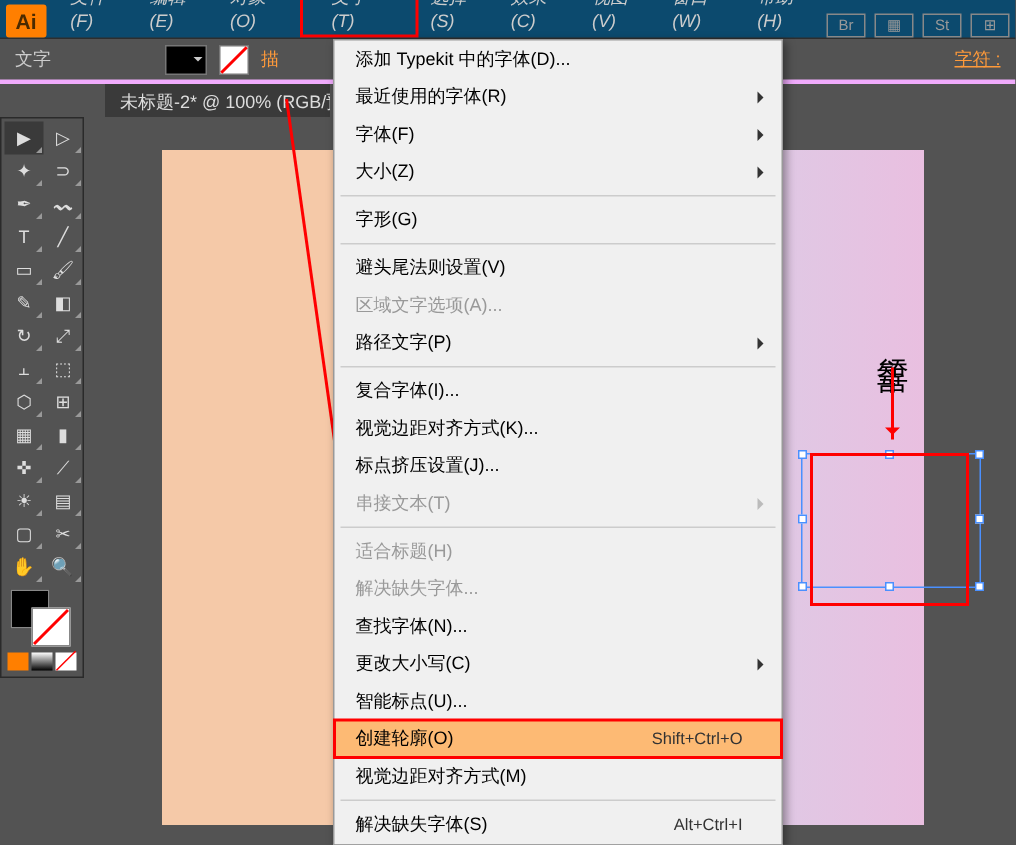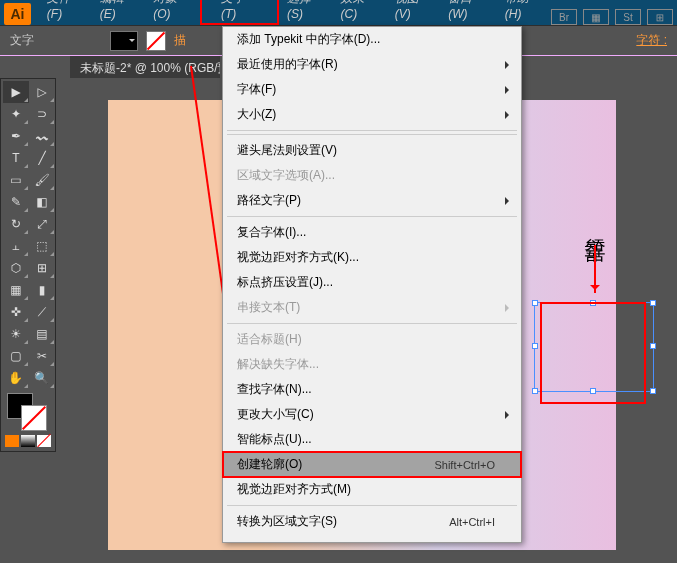--- a/index.html
+++ b/index.html
@@ -3,21 +3,21 @@
 <meta charset="utf-8">
 <style>
 *{margin:0;padding:0;box-sizing:border-box;font-family:"Microsoft YaHei",sans-serif;font-size:12px;user-select:none}
 body{width:677px;height:563px;background:#535353;overflow:hidden;position:relative}
 .menubar{height:26px;background:#0c4a6e;display:flex;align-items:flex-end;padding:0 4px;border-bottom:1px solid #2e2e2e}
 .logo{width:28px;height:22px;background:#ff7f00;color:#4a2a00;font-weight:bold;font-size:14px;display:flex;align-items:center;justify-content:center;border-radius:2px;margin-right:8px}
 .menu-item{color:#ccc;padding:4px 8px;cursor:pointer}
 .menu-item.hl{border:2px solid #ff0000;padding:2px 19px}
 .menubar-right{margin-left:auto;display:flex;gap:6px;align-items:center}
 .mb-ico{width:26px;height:16px;border:1px solid #888;display:flex;align-items:center;justify-content:center;color:#999;font-size:10px}
-.optbar{height:30px;background:#535353;display:flex;align-items:center;padding:12px 10px;border-bottom:1px solid #f0abfc;gap:8px}
+.optbar{height:30px;background:#535353;display:flex;align-items:center;padding:12px 10px;border-bottom:3px solid #f0abfc;gap:8px}
 .opt-label{color:#ccc}
 .swatch{width:28px;height:20px;background:#000;border:1px solid #777;position:relative}
 .swatch::after{content:"";position:absolute;right:2px;top:7px;border:3px solid transparent;border-top-color:#ccc}
 .no-stroke{width:20px;height:20px;background:#fff;position:relative;border:1px solid #777}
 .no-stroke::before{content:"";position:absolute;width:24px;height:2px;background:#f00;top:8px;left:-3px;transform:rotate(-45deg)}
 .char-link{color:#ff9a3a;margin-left:auto;text-decoration:underline}
 .doc-tab{height:22px;background:#3a3a3a;color:#ddd;padding:4px 10px;margin-left:70px;width:150px;white-space:nowrap;overflow:hidden}
 .toolbox{position:absolute;left:0;top:78px;width:56px;background:#535353;border:1px solid #2a2a2a;padding:2px;display:grid;grid-template-columns:1fr 1fr;gap:0}
 .tool{width:26px;height:22px;display:flex;align-items:center;justify-content:center;color:#ddd;cursor:pointer;position:relative}
 .tool.sel{background:#3a3a3a}
@@ -29,21 +29,21 @@
 .mini-sw{grid-column:1/3;display:flex;gap:2px;padding:2px}
 .mini-sw div{width:14px;height:12px}
 .canvas{position:absolute;left:108px;top:100px;width:508px;height:450px;background:linear-gradient(90deg,#f5c9a8 0%,#f5c9a8 30%,#d8d0e8 65%,#e9bfe0 100%)}
 .glyphs{position:absolute;right:15px;top:140px;font-size:72px;font-weight:900;color:#000;line-height:0.9;letter-spacing:-4px;font-family:"SimHei",sans-serif}
 .sel-box{position:absolute;border:1px solid #4a90ff}
 .sel-box .h{position:absolute;width:6px;height:6px;background:#fff;border:1px solid #4a90ff}
 .red-box{position:absolute;border:2px solid #ff0000}
 .dropdown{position:absolute;left:222px;top:26px;width:300px;background:#f0f0f0;border:1px solid #999;box-shadow:2px 2px 6px rgba(0,0,0,0.4);z-index:100}
 .dd-item{padding:4px 14px;color:#000;display:flex;justify-content:space-between;align-items:center;cursor:pointer;position:relative}
 .dd-item.dis{color:#999;cursor:default}
-.dd-item.hl{background:#a3a3a3;outline:2px solid #ff0000;outline-offset:-1px}
+.dd-item.hl{background:#fdba74;outline:2px solid #ff0000;outline-offset:-1px}
 .dd-sep{height:1px;background:#ccc;margin:3px 4px}
 .sub-arrow{position:absolute;right:8px;width:0;height:0;border:4px solid transparent;border-left-color:#333}
 .dd-item.dis .sub-arrow{border-left-color:#bbb}
 .shortcut{color:#333;font-size:11px;margin-right:12px}
 .arrow-red{position:absolute;width:2px;background:#ff0000;transform-origin:top}
 .arrow-red::after{content:"";position:absolute;bottom:-2px;left:-4px;border:5px solid transparent;border-top-color:#ff0000}
 </style>
 </head>
 <body>
 
@@ -149,20 +149,23 @@
     </div>
     <div class="dd-item">
       <span>字体(F)</span>
       <span class="sub-arrow"></span>
     </div>
     <div class="dd-item">
       <span>大小(Z)</span>
       <span class="sub-arrow"></span>
     </div>
     <div class="dd-sep"></div>
+    <div class="dd-item">
+      <span>字形(G)</span>
+    </div>
     <div class="dd-sep"></div>
     <div class="dd-item">
       <span>避头尾法则设置(V)</span>
     </div>
     <div class="dd-item dis">
       <span>区域文字选项(A)...</span>
     </div>
     <div class="dd-item">
       <span>路径文字(P)</span>
       <span class="sub-arrow"></span>
@@ -200,20 +203,20 @@
     </div>
     <div class="dd-item hl">
       <span>创建轮廓(O)</span>
       <span class="shortcut">Shift+Ctrl+O</span>
     </div>
     <div class="dd-item">
       <span>视觉边距对齐方式(M)</span>
     </div>
     <div class="dd-sep"></div>
     <div class="dd-item">
-      <span>转换为区域文字(S)</span>
+      <span>解决缺失字体(S)</span>
       <span class="shortcut">Alt+Ctrl+I</span>
     </div>
     <div class="dd-item"></div>
   </div>
 
 <div class="arrow-red" style="left:190px;top:66px;height:370px;transform:rotate(-8deg)"></div>
 <div class="arrow-red" style="left:594px;top:245px;height:48px"></div>
 
 </body></html>

